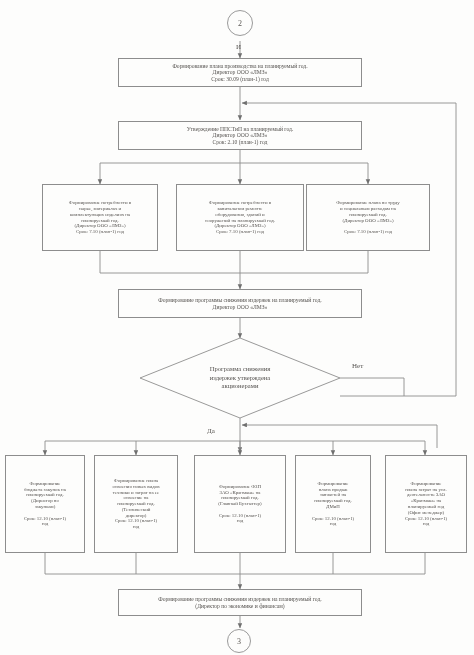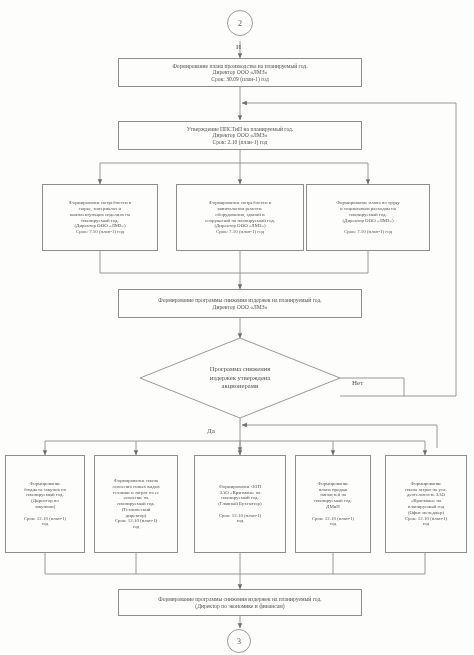--- a/index.html
+++ b/index.html
@@ -166,21 +166,21 @@
 
 Срок: 7.10 (план-1) год</div>
 
   <div class="node wide" style="left:118px;top:289px;width:244px;height:29px;">Формирование программы снижения издержек на планируемый год.
 Директор ООО «ЛМЗ»</div>
 
   <div class="diamond-label" style="left:176px;top:356px;width:128px;height:44px;">Программа снижения
 издержек утверждена
 акционерами</div>
 
-  <div class="edge-label" style="left:352px;top:379px;">Нет</div>
+  <div class="edge-label" style="left:352px;top:362px;">Нет</div>
 
   <div class="edge-label" style="left:207px;top:427px;">Да</div>
 
   <div class="node small" style="left:5px;top:455px;width:80px;height:98px;">Формирование
 бюджета закупок на
 планируемый год.
 (Директор по
 закупкам)
 
 Срок: 12.10 (план-1)

